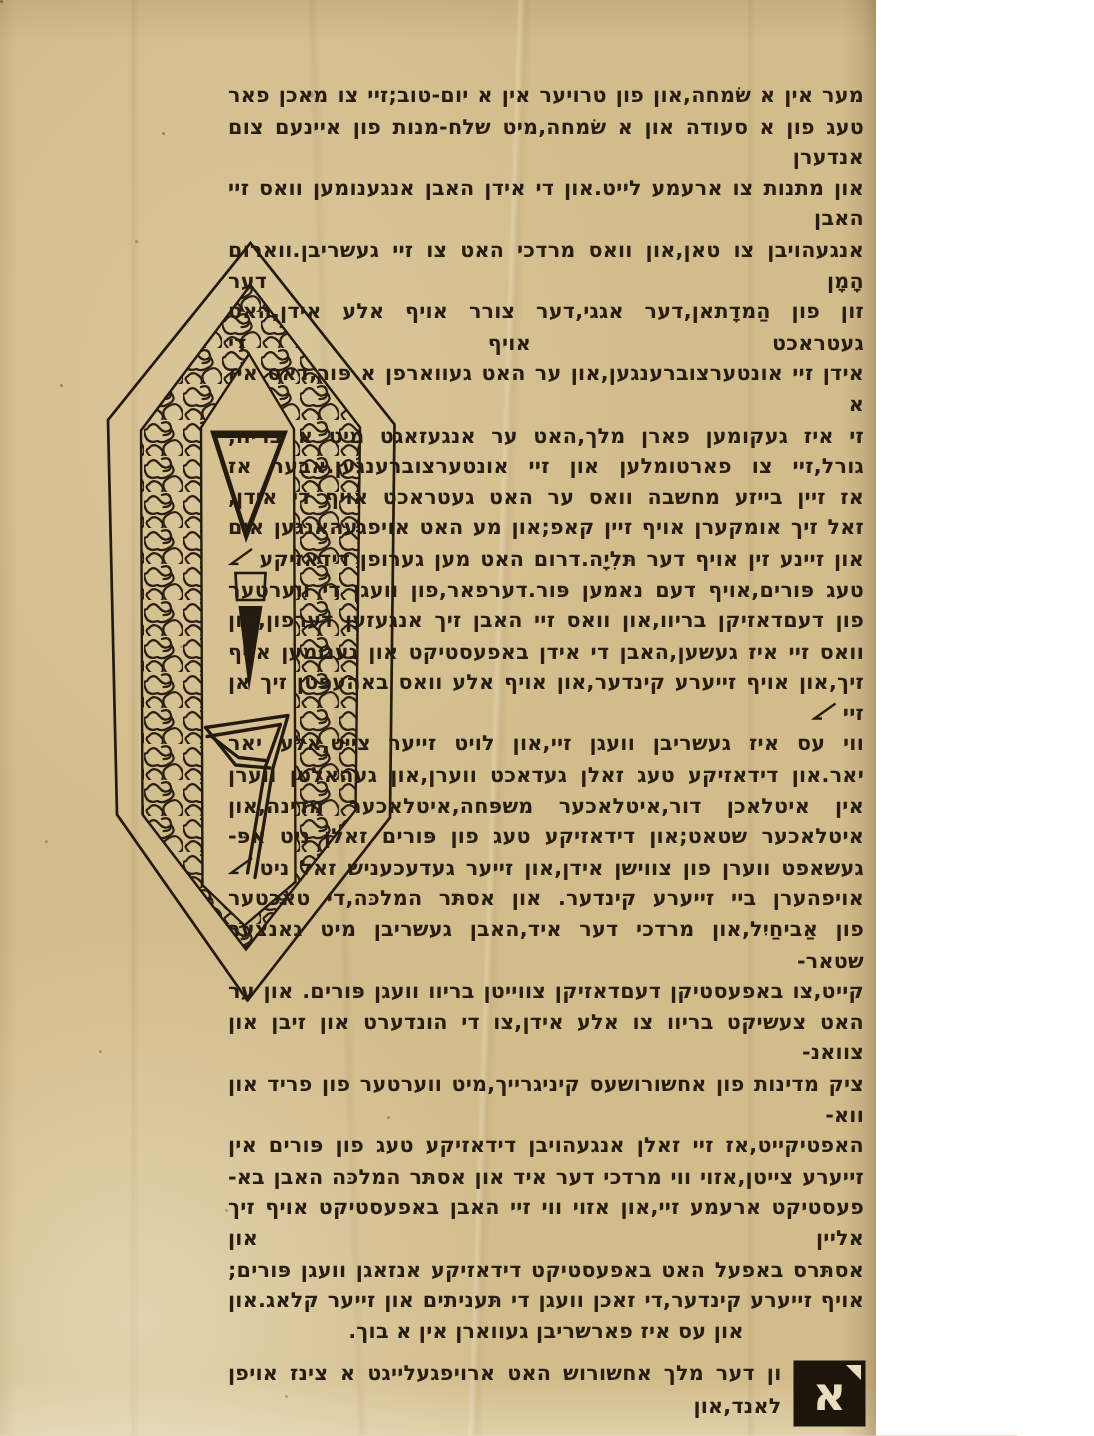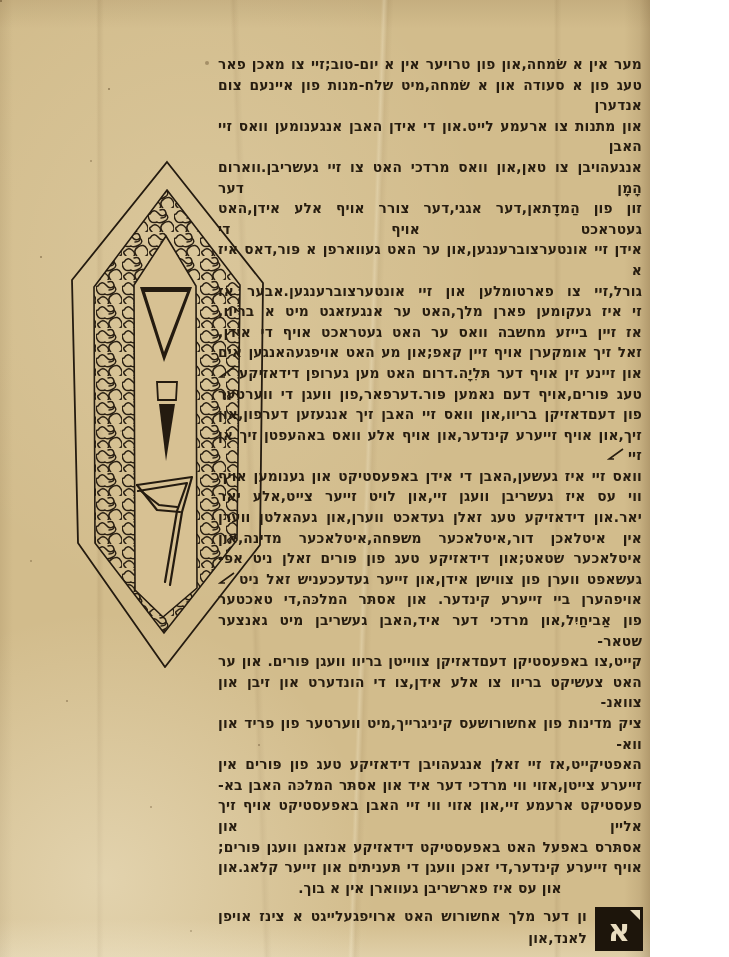--- a/index.html
+++ b/index.html
@@ -1,18 +1,18 @@
 <!DOCTYPE html>
 <html lang="yi"><head>
 <meta charset="utf-8">
 <style>
   html,body{margin:0;padding:0;}
   body{width:729px;height:957px;overflow:hidden;font-family:"DejaVu Sans",sans-serif;}
   #page{
-    position:relative;width:650px;height:957px;
+    position:relative;width:584px;height:957px;
     background:
       radial-gradient(ellipse 60% 40% at 16% 92%, rgba(246,238,214,.45), transparent 70%),
       radial-gradient(ellipse 70% 55% at 30% 28%, rgba(255,248,225,.18), transparent 65%),
       linear-gradient(270deg, rgba(92,64,28,.28) 0%, rgba(92,64,28,.10) 1.6%, transparent 4%),
       linear-gradient(90deg, rgba(92,64,28,.10) 0%, transparent 2%),
       linear-gradient(90deg, transparent 14.8%, rgba(104,76,38,.10) 15.2%, transparent 16%),
       linear-gradient(88deg, transparent 38.5%, rgba(104,76,38,.09) 39%, transparent 39.8%),
       linear-gradient(92deg, transparent 55.8%, rgba(255,250,230,.22) 56.2%, rgba(104,76,38,.08) 56.8%, transparent 57.6%),
       linear-gradient(90deg, transparent 85.2%, rgba(104,76,38,.09) 85.6%, transparent 86.4%),
       linear-gradient(180deg, rgba(104,76,38,.12) 0%, transparent 3%, transparent 96%, rgba(250,244,222,.35) 100%),
@@ -93,33 +93,33 @@
 
   <div id="text-col">
 
     <div id="p1" class="para">
       <div class="tline"><span>מער אין א שׂמחה,און פון טרויער אין א יום-טוב;זיי צו מאכן פאר</span></div>
       <div class="tline"><span>טעג פון א סעודה און א שׂמחה,מיט שלח-מנות פון איינעם צום אנדערן</span></div>
       <div class="tline"><span>און מתנות צו ארעמע לייט.און די אידן האבן אנגענומען וואס זיי האבן</span></div>
       <div class="tline"><span>אנגעהויבן צו טאן,און וואס מרדכי האט צו זיי געשריבן.ווארום הָמָן דער</span></div>
       <div class="tline"><span>זון פון הַמדָתאן,דער אגגי,דער צורר אויף אלע אידן,האט געטראכט אויף די</span></div>
       <div class="tline"><span>אידן זיי אונטערצוברענגען,און ער האט געווארפן א פּור,דאס איז א</span></div>
+      <div class="tline"><span>זי איז געקומען פארן מלך,האט ער אנגעזאגט מיט א בריוו,</span></div>
       <div class="tline"><span>גורל,זיי צו פארטומלען און זיי אונטערצוברענגען.אבער אז</span></div>
-      <div class="tline"><span>זי איז געקומען פארן מלך,האט ער אנגעזאגט מיט א בריוו,</span></div>
       <div class="tline"><span>אז זיין בייזע מחשבה וואס ער האט געטראכט אויף די אידן,</span></div>
       <div class="tline"><span>זאל זיך אומקערן אויף זיין קאפ;און מע האט אויפגעהאנגען אים</span></div>
       <div class="tline"><span>און זיינע זין אויף דער תּלִיָה.דרום האט מען גערופן דידאזיקע</span><span class="hook"><svg width="17" height="12" viewBox="0 0 17 12">
               <path d="M16 1 L2 11 L7 11" fill="none" stroke="#271d10" stroke-width="1.6"></path>
             </svg></span></div>
       <div class="tline"><span>טעג פּורים,אויף דעם נאמען פּור.דערפאר,פון וועגן די ווערטער</span></div>
       <div class="tline"><span>פון דעםדאזיקן בריוו,און וואס זיי האבן זיך אנגעזען דערפון,און</span></div>
+      <div class="tline"><span>וואס זיי איז געשען,האבן די אידן באפעסטיקט און גענומען אויף</span></div>
       <div class="tline"><span>זיך,און אויף זייערע קינדער,און אויף אלע וואס באהעפטן זיך אן זיי</span><span class="hook"><svg width="17" height="12" viewBox="0 0 17 12">
               <path d="M16 1 L2 11 L7 11" fill="none" stroke="#271d10" stroke-width="1.6"></path>
             </svg></span></div>
-      <div class="tline"><span>וואס זיי איז געשען,האבן די אידן באפעסטיקט און גענומען אויף</span></div>
       <div class="tline"><span>ווי עס איז געשריבן וועגן זיי,און לויט זייער צייט,אלע יאר</span></div>
       <div class="tline"><span>יאר.און דידאזיקע טעג זאלן געדאכט ווערן,און געהאלטן ווערן</span></div>
       <div class="tline"><span>אין איטלאכן דור,איטלאכער משפּחה,איטלאכער מדינה,און</span></div>
       <div class="tline"><span>איטלאכער שטאט;און דידאזיקע טעג פון פּורים זאלן ניט אפּ-</span></div>
       <div class="tline"><span>געשאפט ווערן פון צווישן אידן,און זייער געדעכעניש זאל ניט</span><span class="hook"><svg width="17" height="12" viewBox="0 0 17 12">
               <path d="M16 1 L2 11 L7 11" fill="none" stroke="#271d10" stroke-width="1.6"></path>
             </svg></span></div>
       <div class="tline"><span>אויפהערן ביי זייערע קינדער.  און אסתּר המלכּה,די טאכטער</span></div>
       <div class="tline"><span>פון אַביחַיִל,און מרדכי דער איד,האבן געשריבן מיט גאנצער שטאר-</span></div>
       <div class="tline"><span>קייט,צו באפעסטיקן דעםדאזיקן צווייטן בריוו וועגן פּורים. און ער</span></div>

